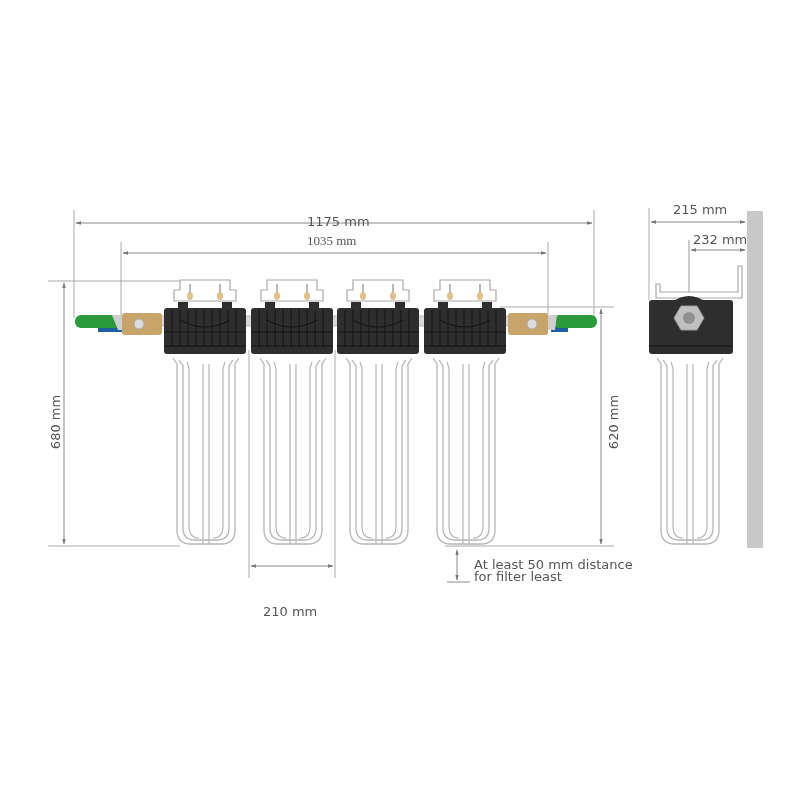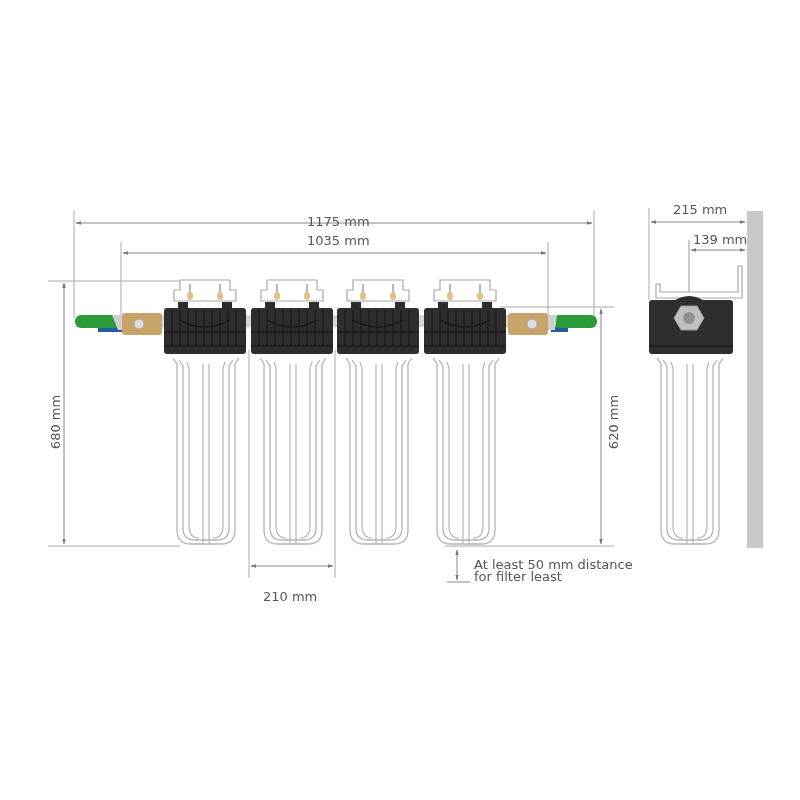--- a/index.html
+++ b/index.html
@@ -135,21 +135,21 @@
     <line x1="649" y1="346" x2="733" y2="346" stroke="#151515" stroke-width="1"></line>
     <path d="M672,302 Q689,290 706,302" fill="#2e2e2e"></path>
     <polygon points="681,306 697,306 704,318 697,330 681,330 674,318" fill="#c0c0c0" stroke="#999"></polygon>
     <circle cx="689" cy="318" r="6" fill="#909090"></circle>
     <use href="#housing" x="655" y="358"></use>
   </g>
 </svg>
 
 
 <div class="lbl" style="left:307px;top:202px;margin-top:12px;">1175 mm</div>
-<div class="lbl" style="left:307px;top:233px;">1035 mm</div>
+<div class="lbl" style="left:307px;top:233px;font-family:Liberation Serif, serif;">1035 mm</div>
 <div class="lbl rot" style="left:26px;top:414px;width:60px;text-align:center;">680 mm</div>
 <div class="lbl rot" style="left:584px;top:414px;width:60px;text-align:center;">620 mm</div>
-<div class="lbl" style="left:263px;top:589px;">210 mm</div>
+<div class="lbl" style="left:263px;top:604px;">210 mm</div>
 <div class="lbl" style="left:474px;top:557px;">At least 50 mm distance</div>
 <div class="lbl" style="left:474px;top:569px;">for filter least</div>
 <div class="lbl" style="left:673px;top:202px;">215 mm</div>
-<div class="lbl" style="left:693px;top:232px;">139 mm</div>
+<div class="lbl" style="left:693px;top:232px;">232 mm</div>
 </div>
 
 </body></html>

